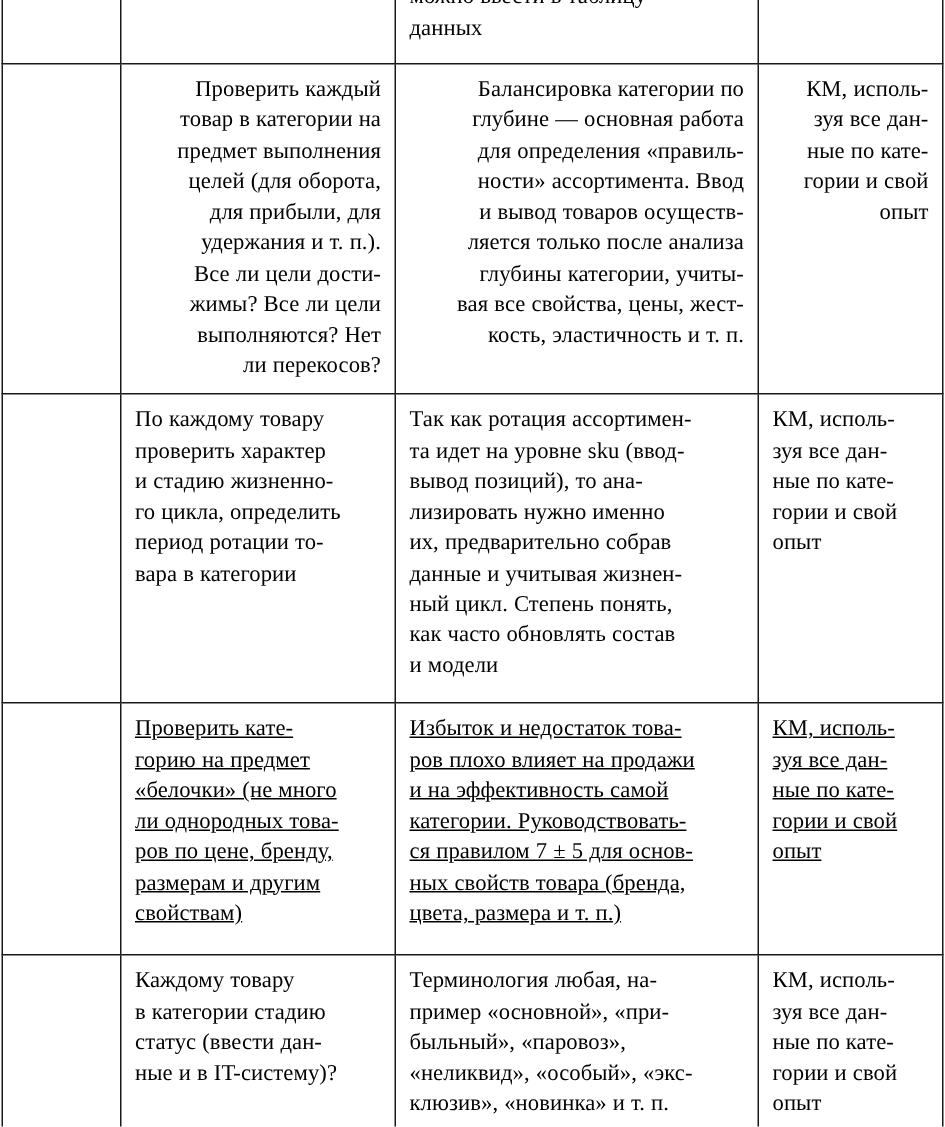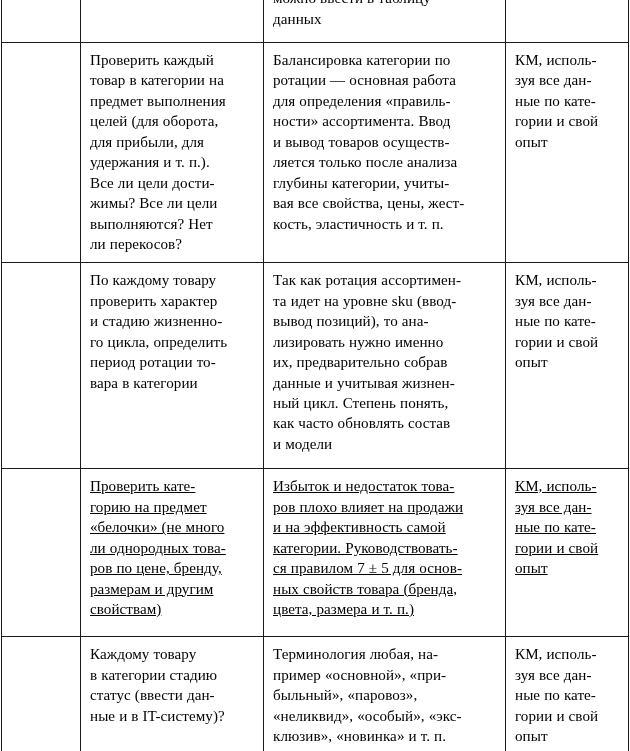--- a/index.html
+++ b/index.html
@@ -69,21 +69,21 @@
     padding-right: 6px;
   }
 
   .cell-text {
     display: block;
     white-space: pre-line;
   }
 
   
   tr.r-top td { height: 66px; }
-  tr.r1 td { height: 203px; }
+  tr.r1 td { height: 203px; text-align: right; }
   tr.r2 td { height: 190px; margin-left: 40px; }
   tr.r3 td { height: 152px; text-decoration: underline; }
   tr.r4 td { height: 150px; }
 </style>
 </head>
 <body>
 
 <div class="page">
 
   <table class="doc-table">
@@ -123,21 +123,21 @@
 целей (для оборота,
 для прибыли, для
 удержания и т. п.).
 Все ли цели дости-
 жимы? Все ли цели
 выполняются? Нет
 ли перекосов?</span>
         </td>
         <td class="col-comment">
           <span class="cell-text">Балансировка категории по
-ротации — основная работа
+глубине — основная работа
 для определения «правиль-
 ности» ассортимента. Ввод
 и вывод товаров осуществ-
 ляется только после анализа
 глубины категории, учиты-
 вая все свойства, цены, жест-
 кость, эластичность и т. п.</span>
         </td>
         <td class="col-who">
           <span class="cell-text">КМ, исполь-

